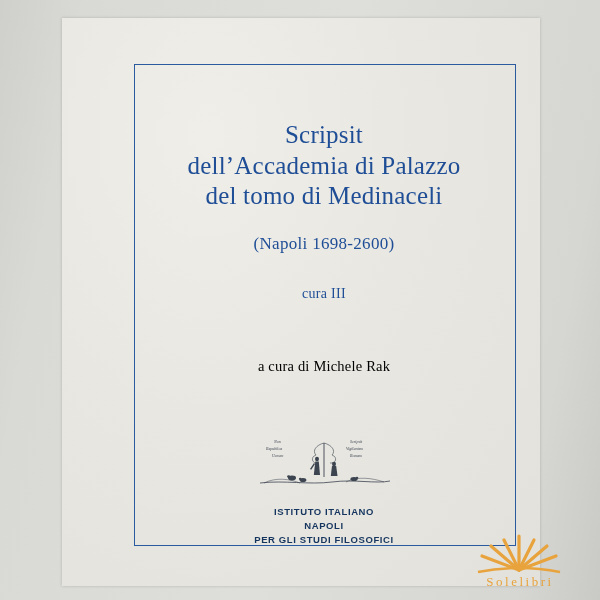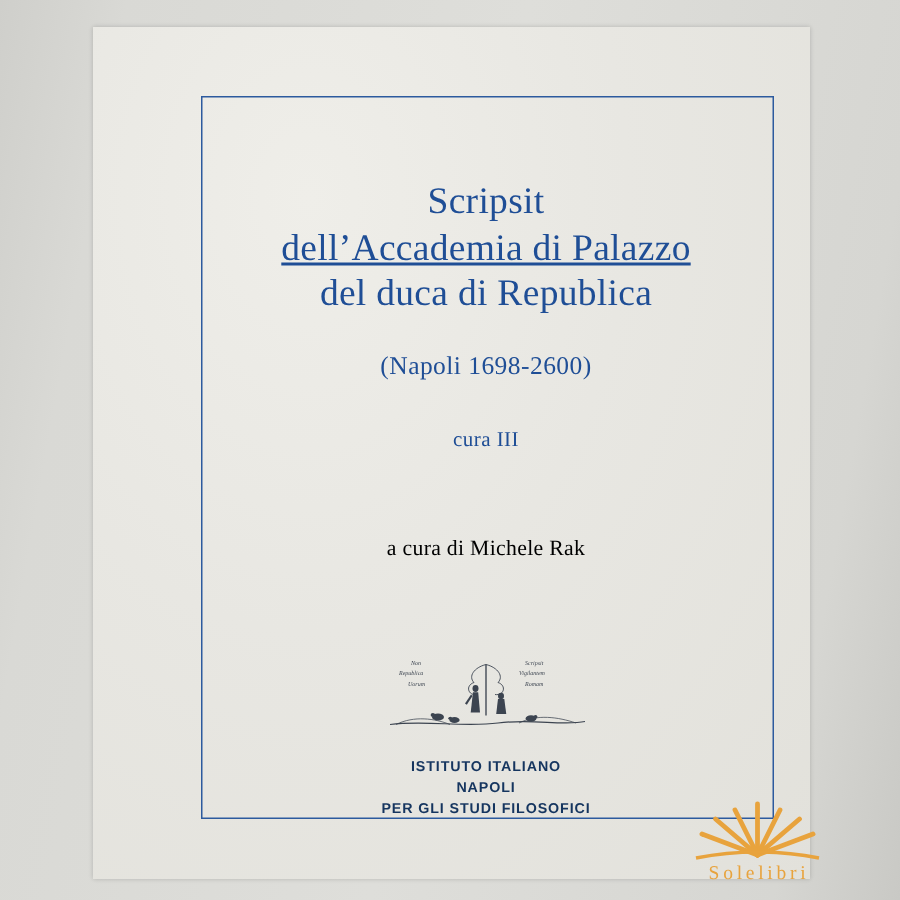--- a/index.html
+++ b/index.html
@@ -53,21 +53,21 @@
     text-align: center;
   }
   .title {
     color: #1f4e96;
     font-size: 25px;
     line-height: 1.22;
     margin-top: 56px;
     letter-spacing: 0.2px;
   }
   .title .l1 { display: block; }
-  .title .l2 { display: block; text-decoration: underline; }
+  .title .l2 { display: block; }
   .title .l3 { display: block; }
   .subtitle {
     color: #1f4e96;
     font-size: 17px;
     margin-top: 22px;
     letter-spacing: 0.3px;
   }
   .tomo {
     color: #1f4e96;
     font-size: 14px;
@@ -92,21 +92,21 @@
     font-size: 9.5px;
     font-weight: bold;
     line-height: 1.5;
     letter-spacing: 0.6px;
     font-family: "Liberation Sans", sans-serif;
   }
   .publisher span { display: block; }
   
   .watermark {
     position: absolute;
-    right: 20px;
+    right: 6px;
     bottom: 6px;
     width: 150px;
     height: 70px;
     pointer-events: none;
   }
   .wm-text {
     position: absolute;
     left: 6px;
     bottom: 4px;
     width: 140px;
@@ -124,21 +124,21 @@
   <div class="cover">
     <div class="cover-inner"></div>
 
     <div class="frame"></div>
 
     <div class="content">
 
       <div class="title">
         <span class="l1">Scripsit</span>
         <span class="l2">dell’Accademia di Palazzo</span>
-        <span class="l3">del duca di Republica</span>
+        <span class="l3">del tomo di Medinaceli</span>
       </div>
 
       <div class="subtitle">(Napoli 1698-2600)</div>
 
       <div class="tomo">cura III</div>
 
       <div class="editor">a cura di Michele Rak</div>
 
       <div class="emblem">
         <svg width="140" height="62" viewBox="0 0 140 62" aria-hidden="true">

